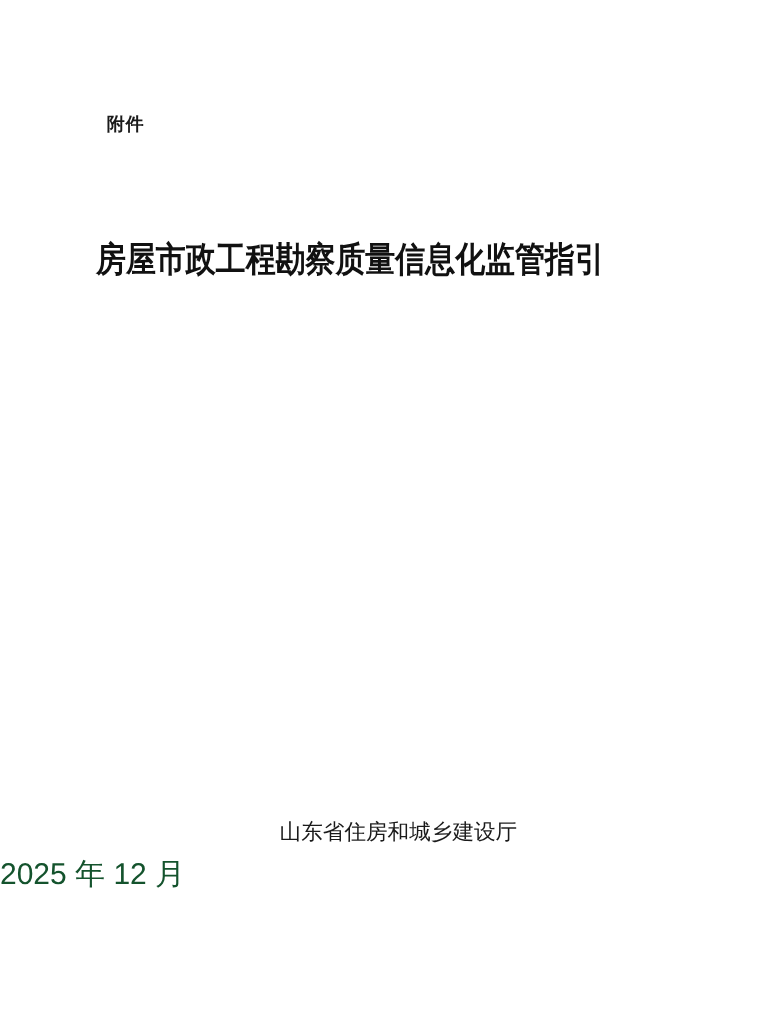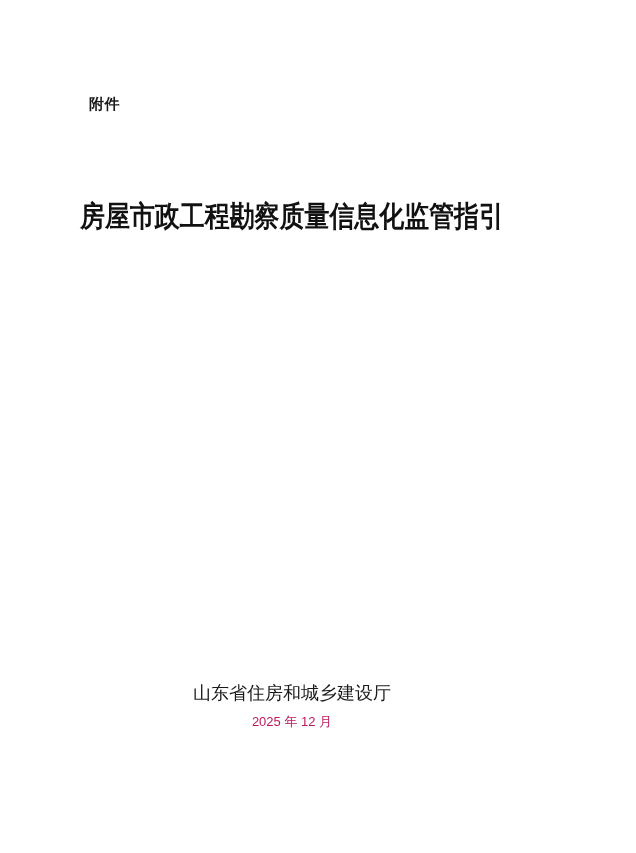--- a/index.html
+++ b/index.html
@@ -46,31 +46,32 @@
     position: absolute;
     left: 0;
     top: 683px;
     width: 100%;
     text-align: center;
     font-size: 18px;
     font-weight: normal;
     line-height: 1.2;
     color: #1a1a1a;
     white-space: nowrap;
+    padding-left: 40px;
   }
   .date-line {
     position: absolute;
     left: 0;
     top: 714px;
     width: 100%;
-    text-align: center;
-    font-size: 13px;
+    text-align: left;
+    font-size: 25px;
     font-weight: normal;
     line-height: 1.2;
-    color: #be185d;
+    color: #14532d;
     white-space: nowrap;
   }
 </style>
 </head>
 <body>
 
 <div class="page">
   <div class="attachment-label">附件</div>
 
   <h1 class="doc-title">房屋市政工程勘察质量信息化监管指引</h1>

